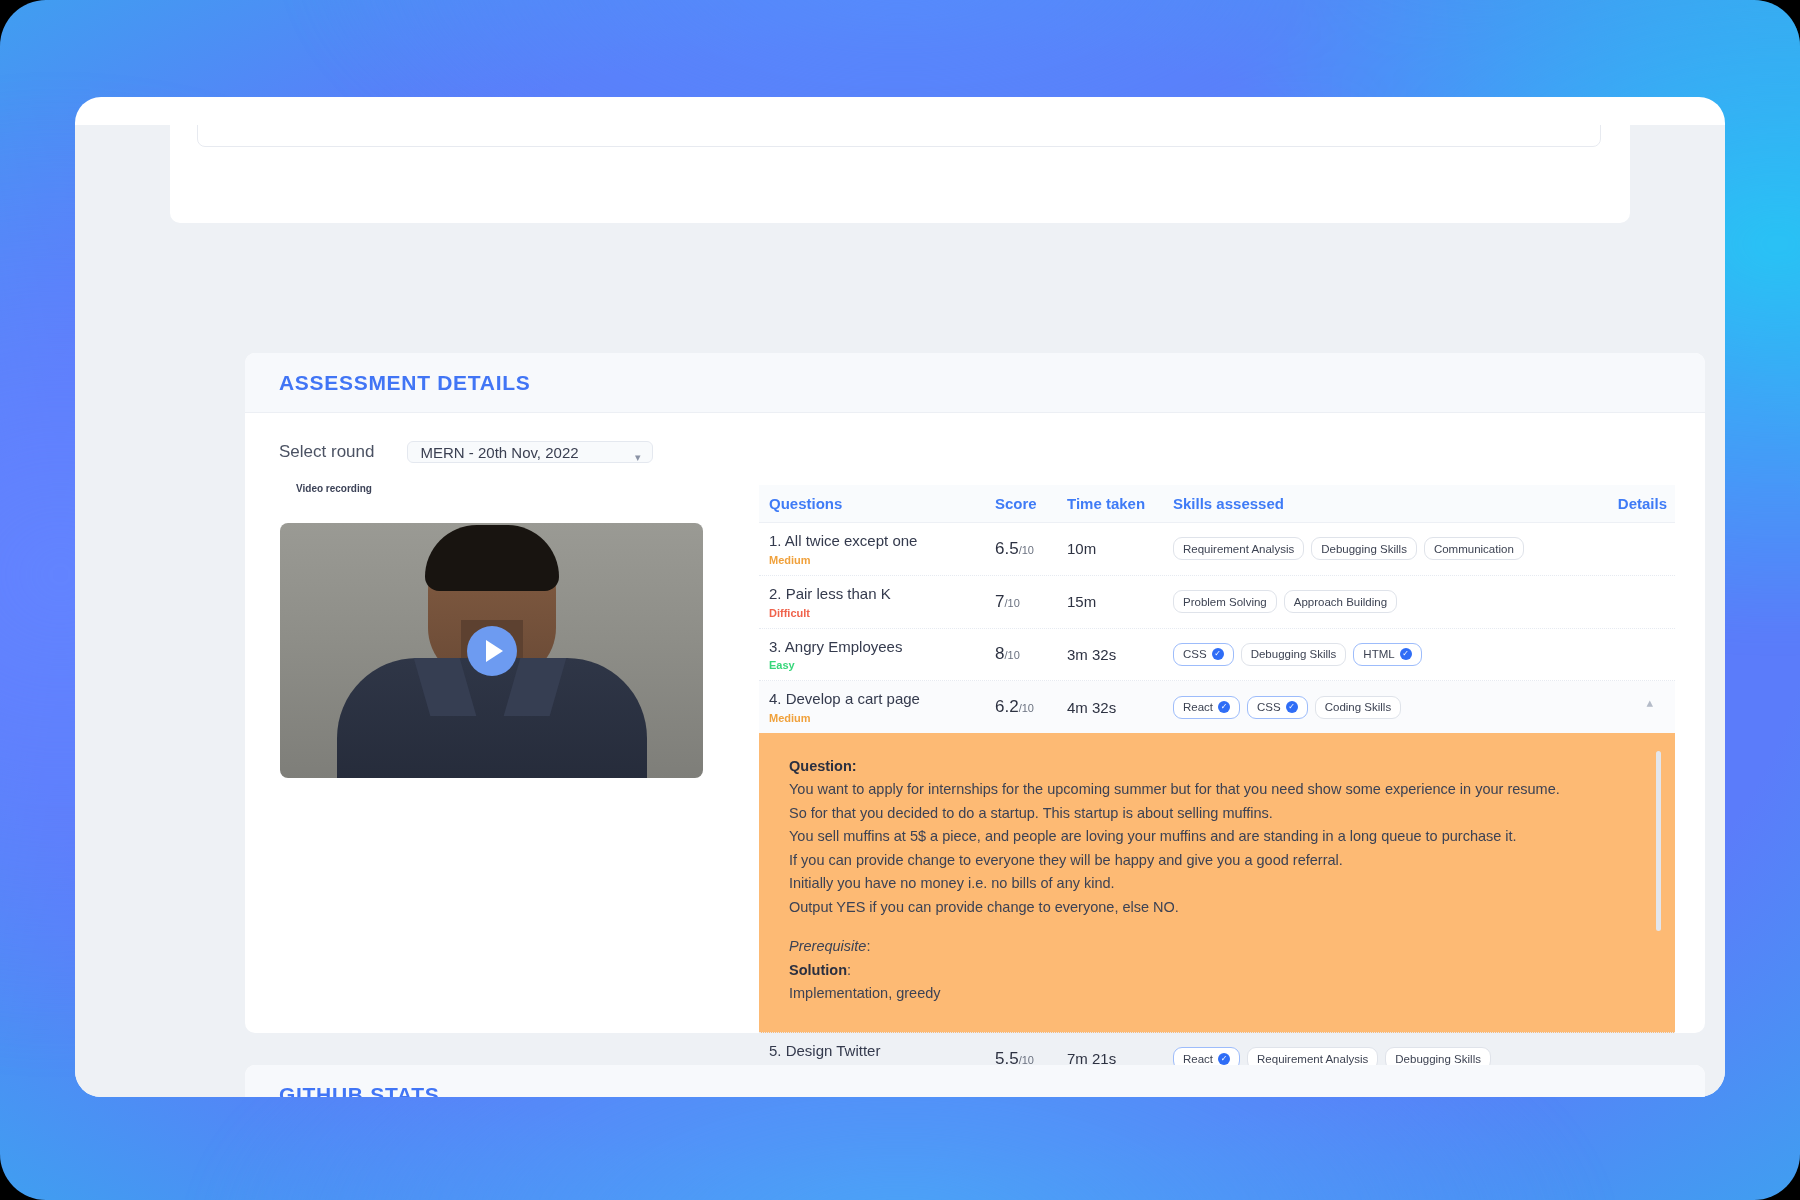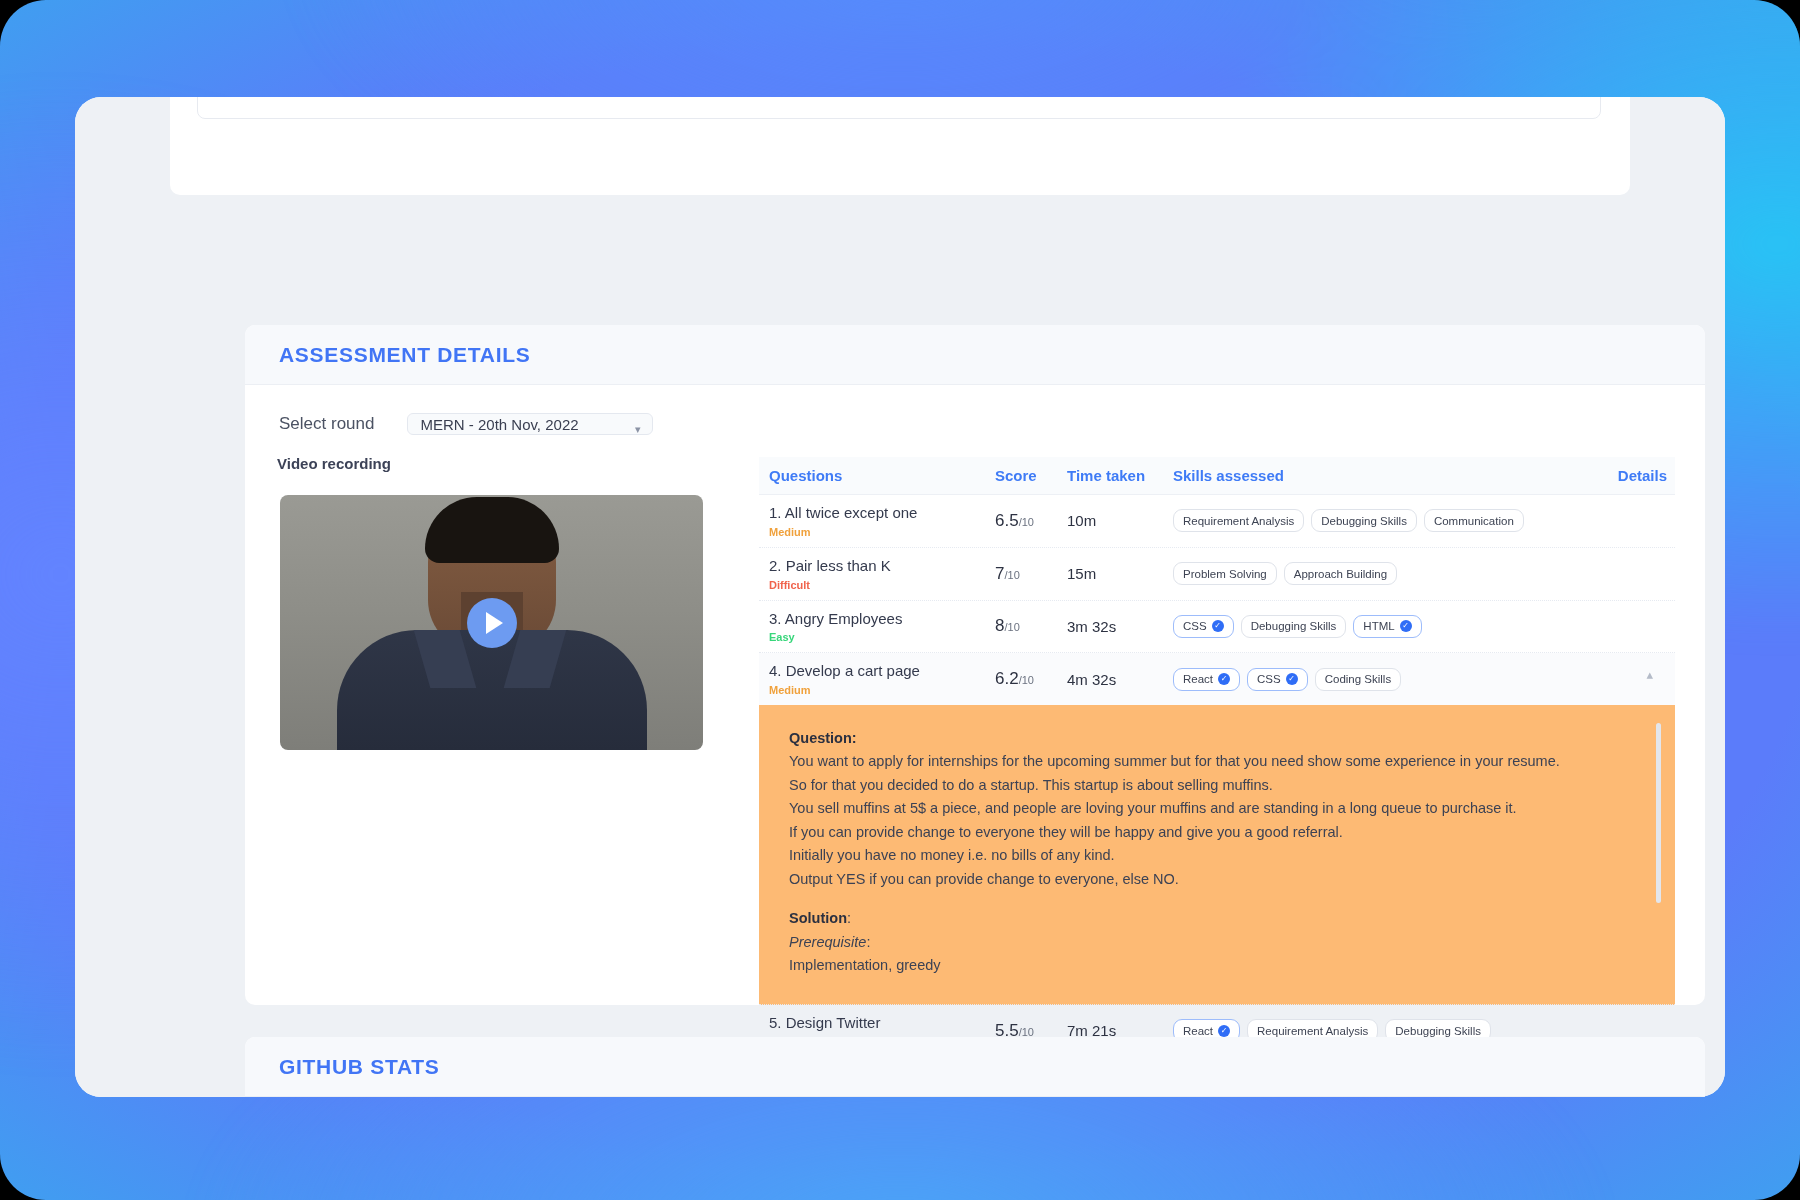--- a/index.html
+++ b/index.html
@@ -36,20 +36,21 @@
     left: 75px; top: 97px;
     width: 1650px; height: 1000px;
     background: #ffffff;
     border-radius: 26px;
     overflow: hidden;
   }
   #panel-scroll {
     position: absolute; inset: 0;
     background: #eef1f5;
     overflow: hidden;
+    margin-top: 28px;
   }
 
   
   #top-card {
     position: absolute; left: 95px; top: -78px;
     width: 1460px; height: 176px;
     background: #fff; border-radius: 10px;
   }
   #percentile-box {
     position: absolute; left: 27px; top: 22px;
@@ -97,22 +98,22 @@
     cursor: pointer;
   }
   #round-caret {
     position: absolute; right: 12px; top: 10px;
     font-size: 11px; color: #8b93a5;
     line-height: 1;
   }
 
   
   #video-label {
-    position: absolute; left: 202px; top: 358px;
-    font-size: 15px; font-weight: bold; color: #3c4257;
+    position: absolute; left: 221px; top: 358px;
+    font-size: 10px; font-weight: bold; color: #3c4257;
   }
   #video-frame {
     position: absolute; left: 205px; top: 398px;
     width: 423px; height: 255px;
     border-radius: 8px; overflow: hidden;
     background: linear-gradient(180deg,#9a9a94 0%, #8e8e88 45%, #7e7e79 100%);
   }
   .vid-bg { position:absolute; inset:0; }
   .vid-head {
     position:absolute; left:50%; top:7px; transform:translateX(-50%);
@@ -377,22 +378,22 @@
           </div>
           <div id="q-expand">
             <p class="lbl">Question:</p>
             <p>You want to apply for internships for the upcoming summer but for that you need show some experience in your resume.</p>
             <p>So for that you decided to do a startup. This startup is about selling muffins.</p>
             <p>You sell muffins at 5$ a piece, and people are loving your muffins and are standing in a long queue to purchase it.</p>
             <p>If you can provide change to everyone they will be happy and give you a good referral.</p>
             <p>Initially you have no money i.e. no bills of any kind.</p>
             <p>Output YES if you can provide change to everyone, else NO.</p>
             <p style="height:16px">&nbsp;</p>
+            <p><span class="ital">Prerequisite</span>:</p>
             <p><span class="lbl">Solution</span>:</p>
-            <p><span class="ital">Prerequisite</span>:</p>
             <p>Implementation, greedy</p>
             <div id="expand-scrollbar"></div>
           </div>
           <div class="q-row">
             <div class="col-q">
               <div class="q-title">5. Design Twitter</div>
               <div class="q-diff diff-difficult">Difficult</div>
             </div>
             <div class="col-score q-score">5.5<span class="denom">/10</span></div>
             <div class="col-time q-time">7m 21s</div>

